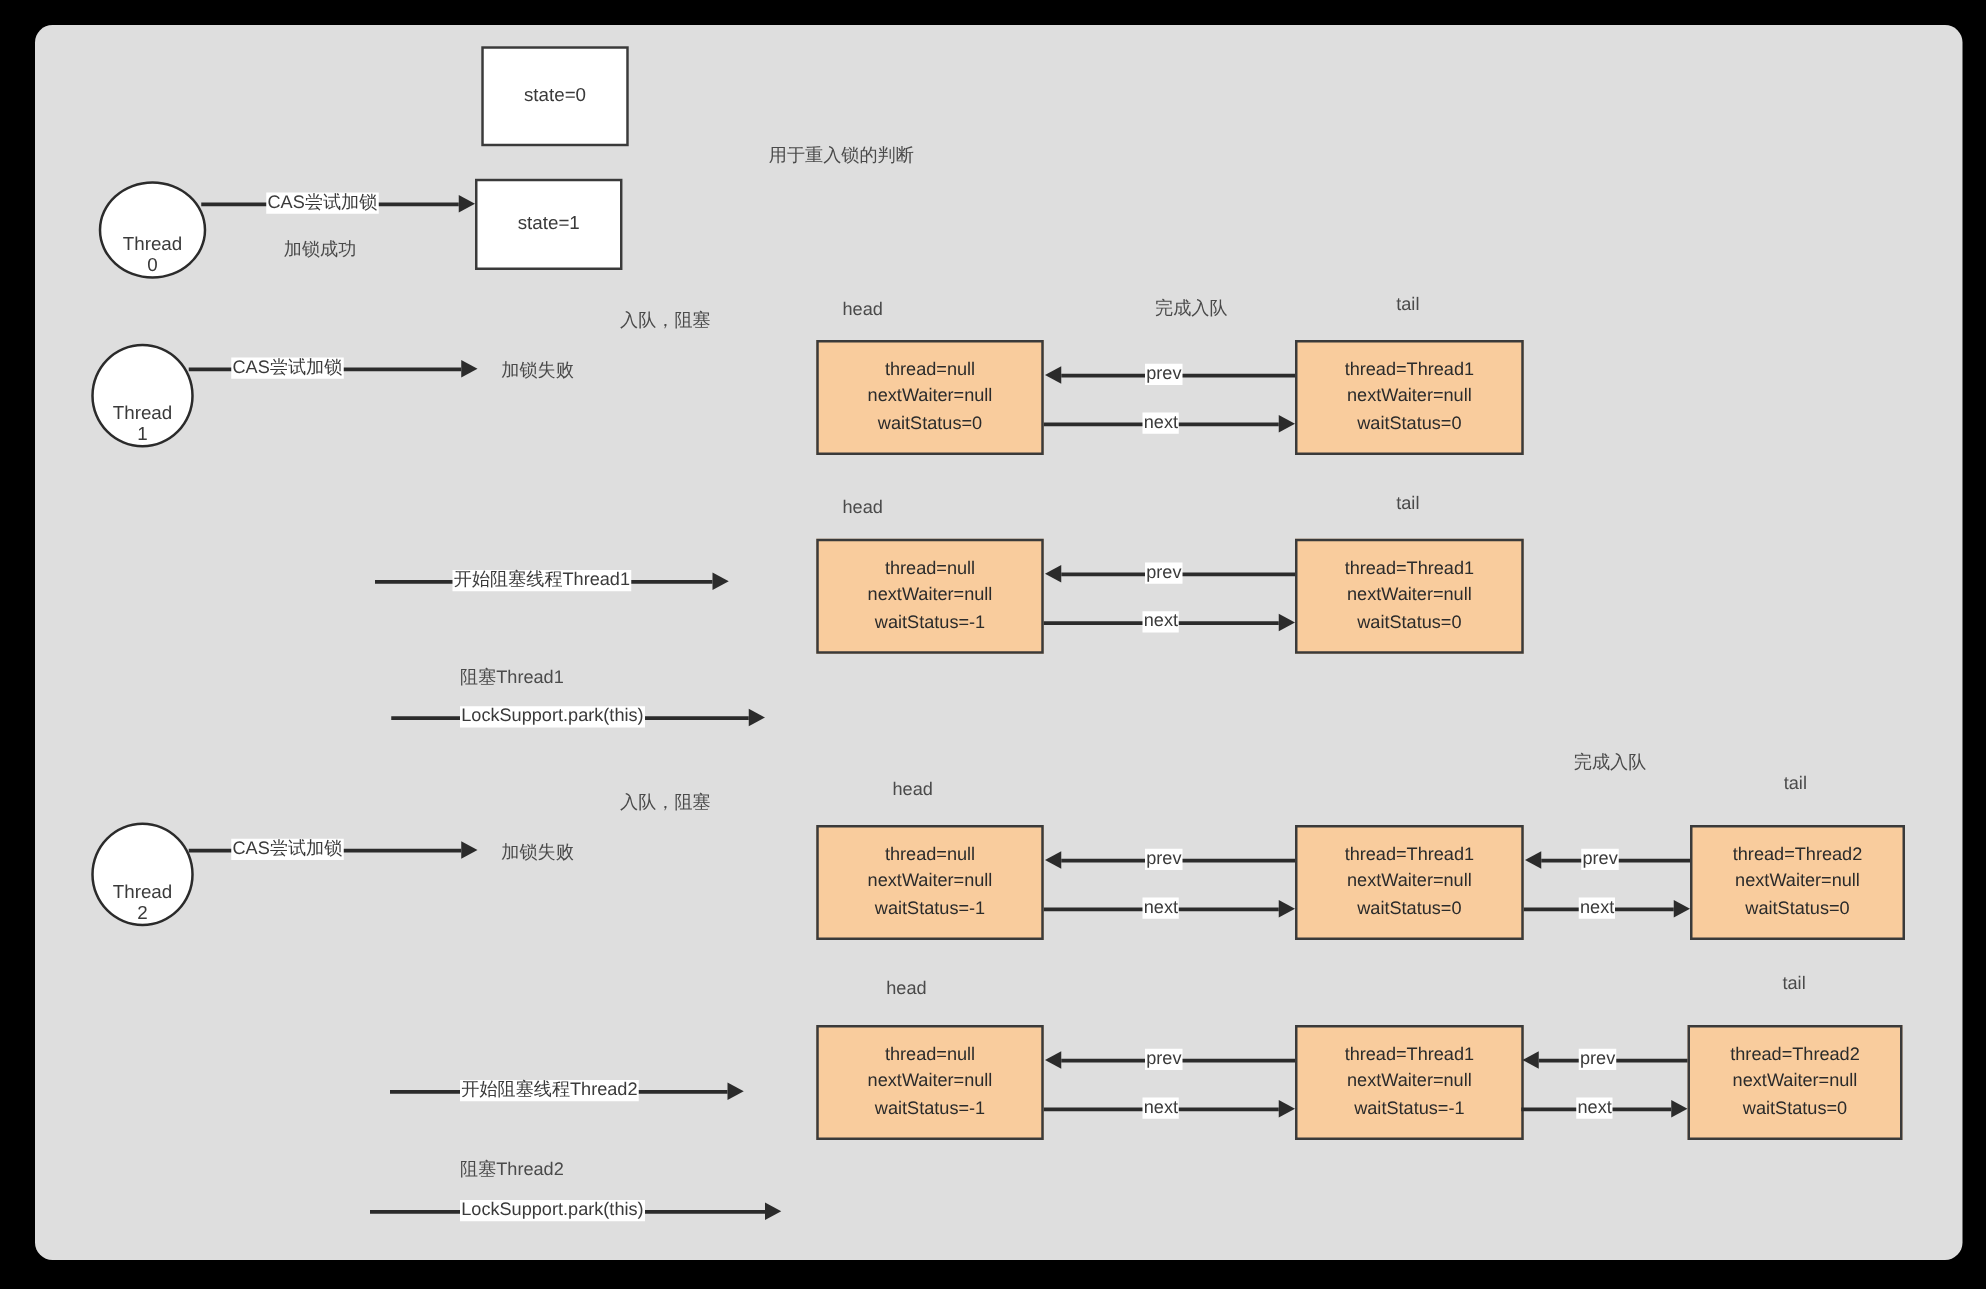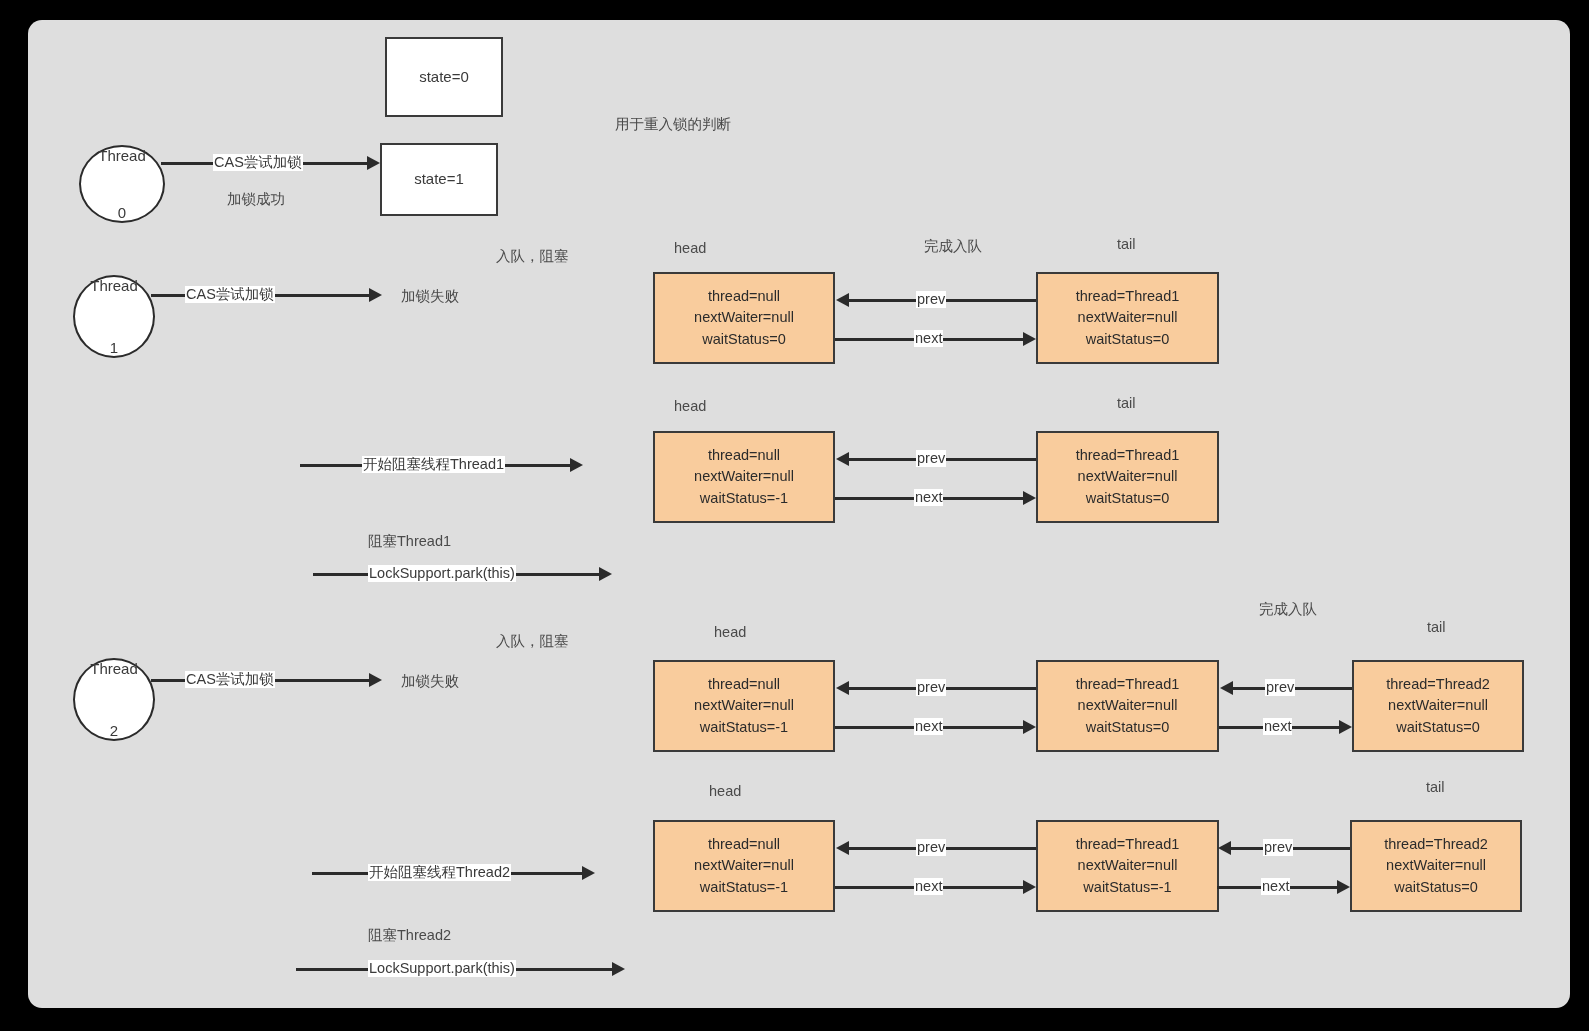--- a/index.html
+++ b/index.html
@@ -1,22 +1,22 @@
 <!DOCTYPE html>
 <html><head>
 <meta charset="utf-8">
 <style>
   html,body{margin:0;padding:0;background:#000;}
   body{width:1589px;height:1031px;font-family:"Liberation Sans","DejaVu Sans",sans-serif;overflow:hidden;}
   #canvas{position:absolute;left:28px;top:20px;width:1542px;height:988px;background:#dedede;border-radius:14px;overflow:hidden;}
   .abs{position:absolute;}
   
   .thread-node{border:2.5px solid #2b2b2b;background:#fff;border-radius:50%;
-       display:flex;flex-direction:column;align-items:center;justify-content:space-between;
-       font-size:15px;color:#3a3a3a;line-height:1.15;gap:12px;}
+       display:flex;flex-direction:column;align-items:center;justify-content:flex-end;
+       font-size:15px;color:#3a3a3a;line-height:1.15;}
   
   .rect-box{background:#fff;border:2.5px solid #3a3a3a;
        display:flex;align-items:center;justify-content:center;text-align:center;
        font-size:15px;color:#3a3a3a;line-height:1.35;padding:0 6px;box-sizing:border-box;}
   
   .qnode{background:#f9cc9d;border:2.5px solid #3a3a3a;
        display:flex;flex-direction:column;align-items:center;justify-content:center;
        font-size:14.5px;color:#2b2b2b;line-height:1.45;box-sizing:border-box;}
   
   .cap{font-size:14.5px;color:#4a4a4a;white-space:nowrap;text-align:right;}

